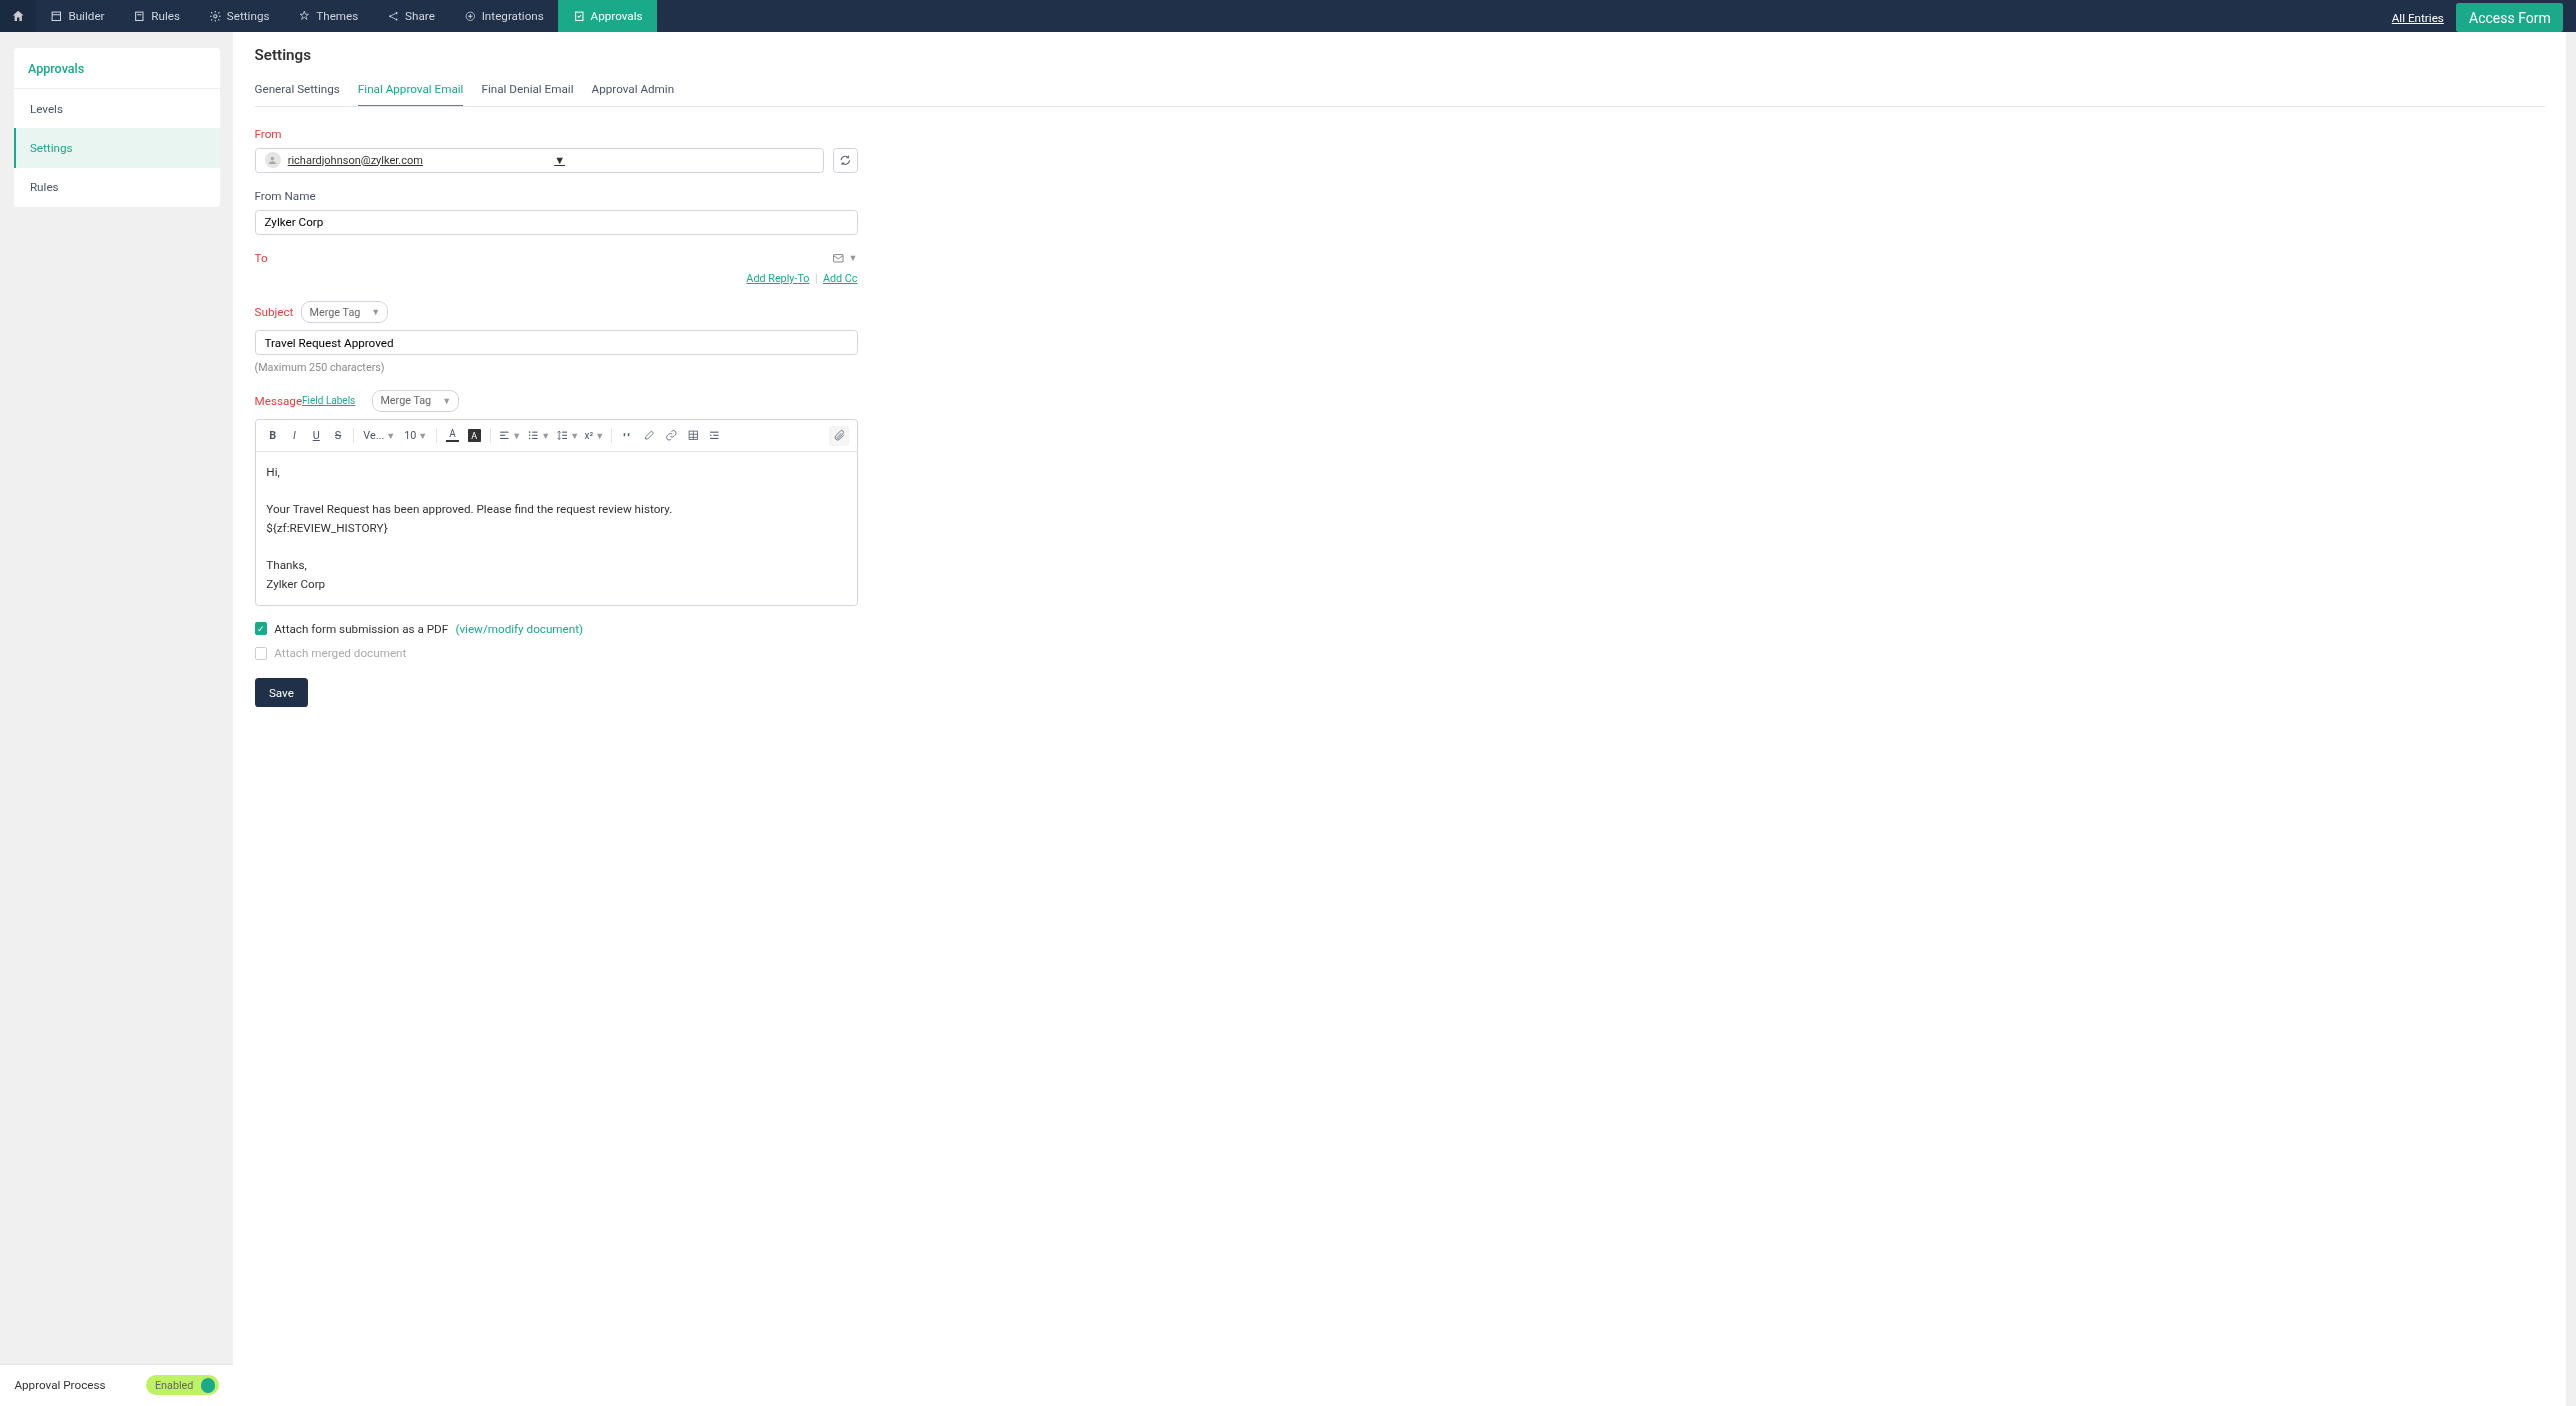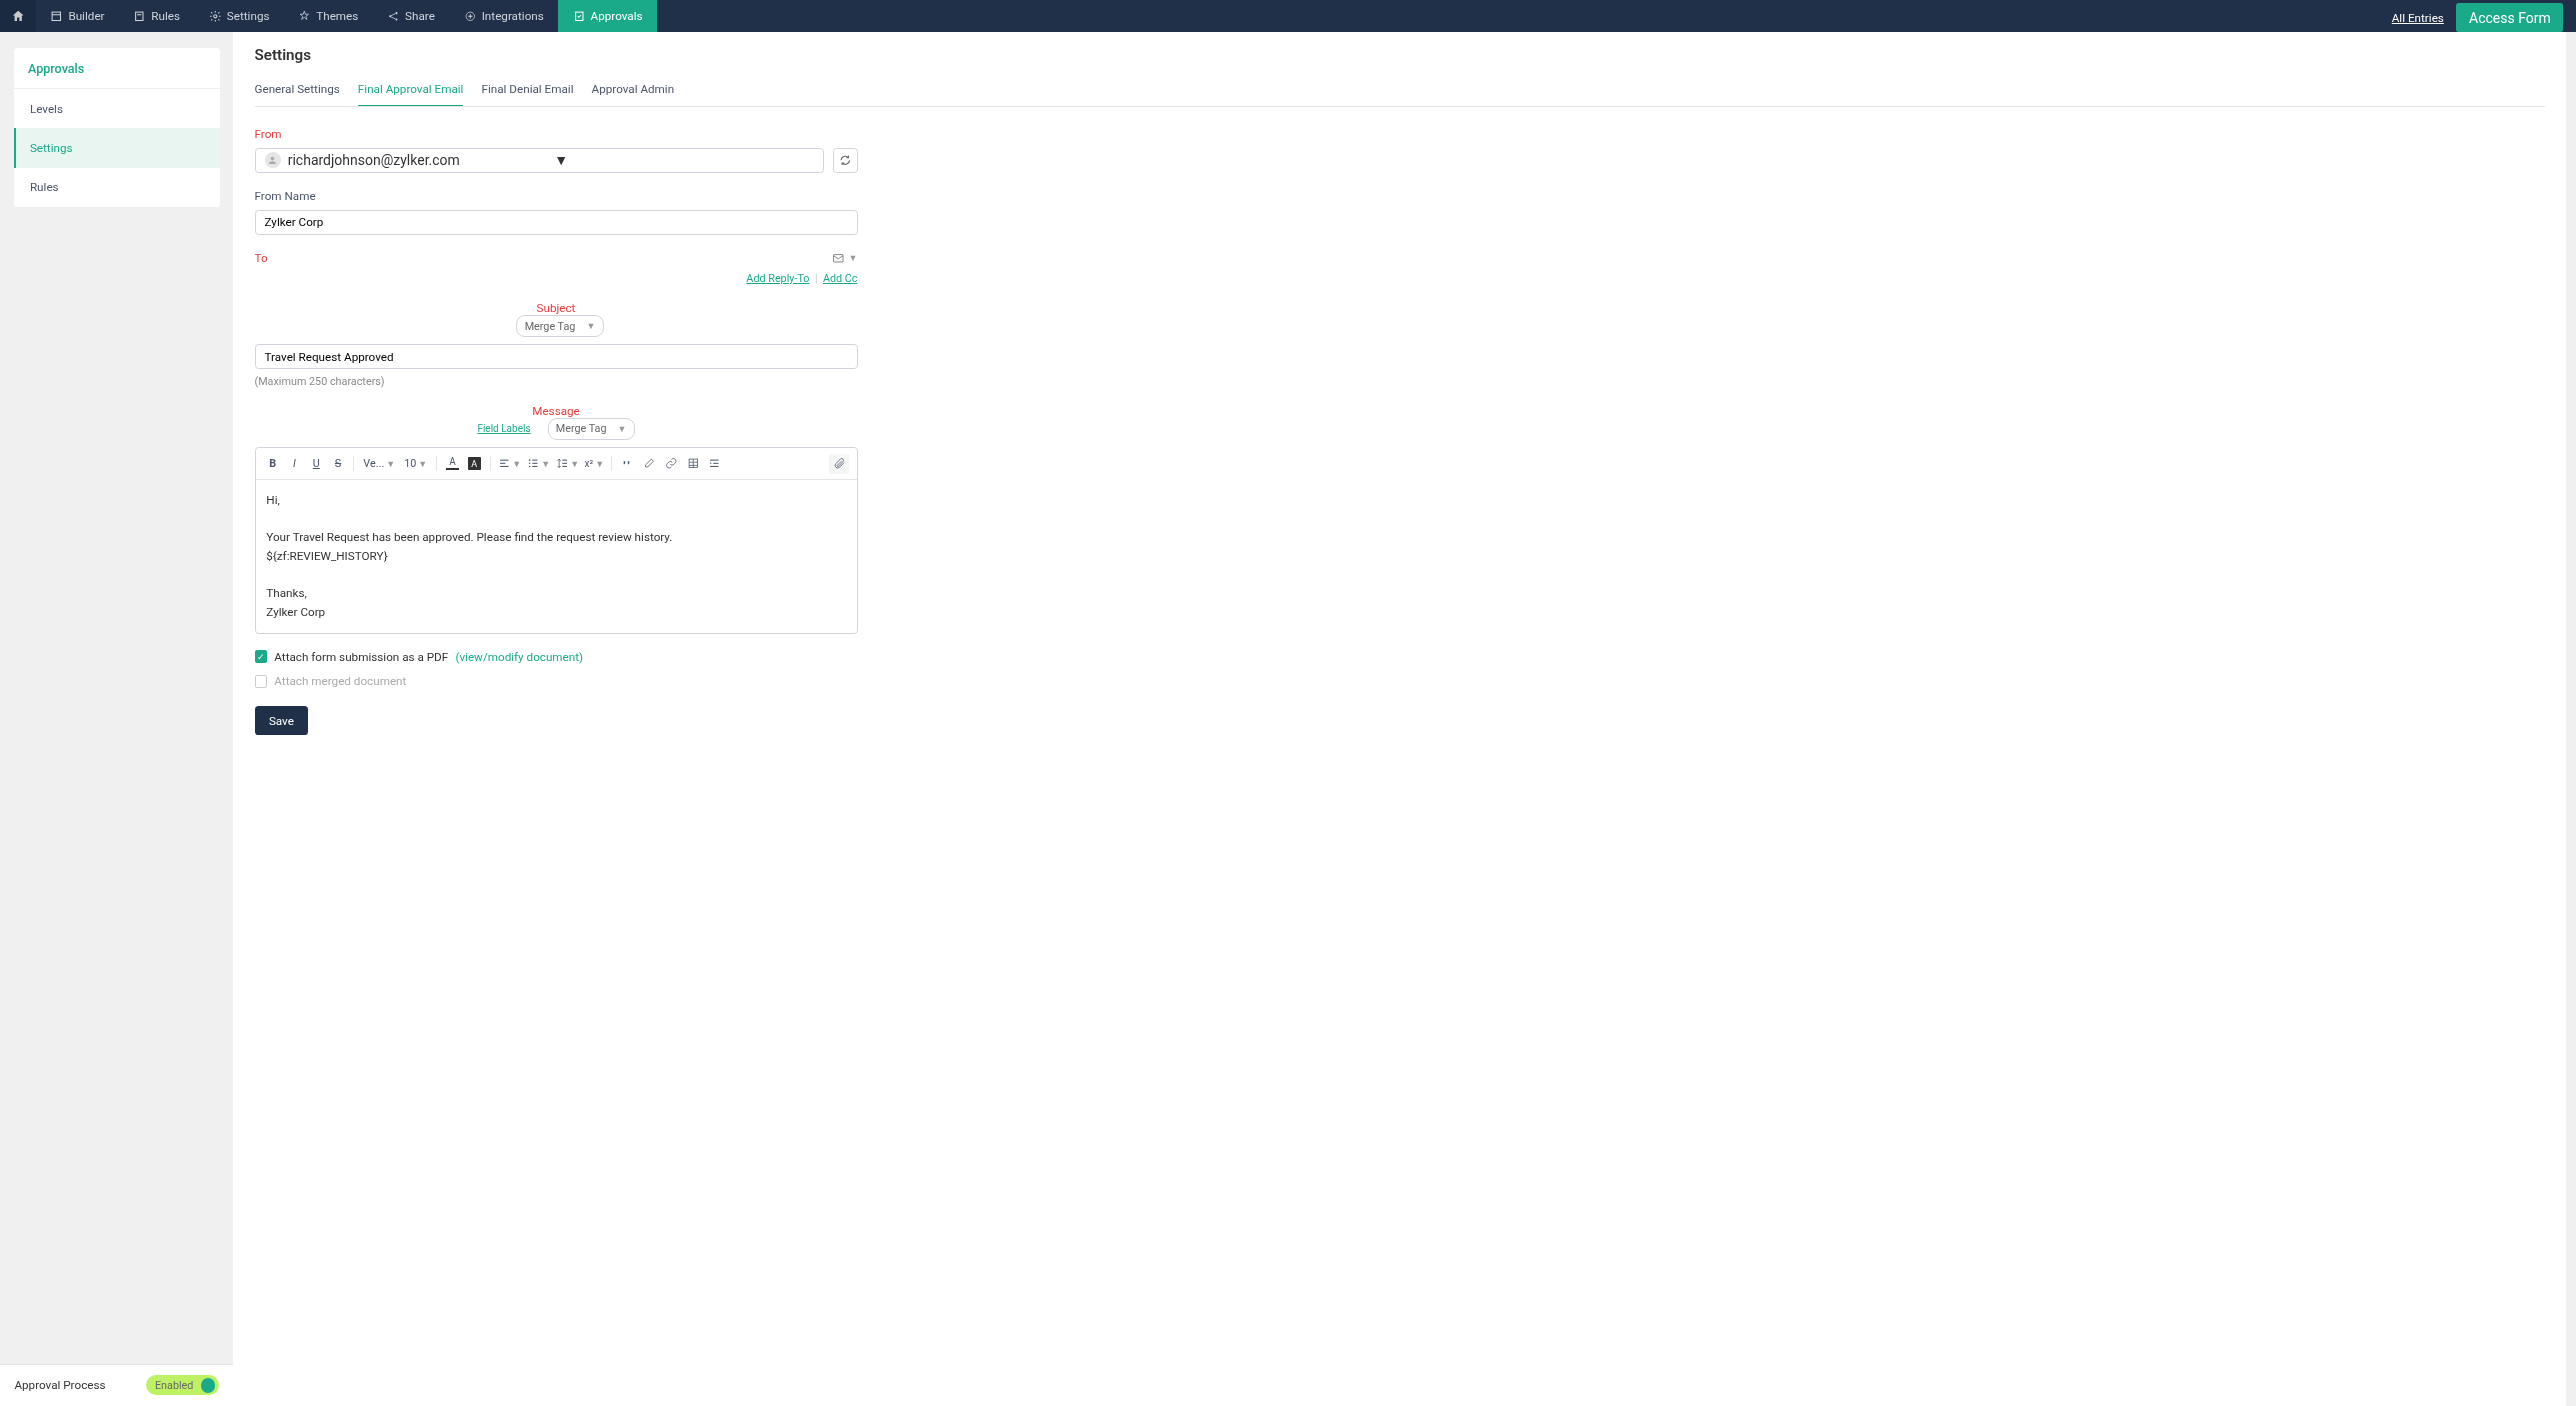--- a/index.html
+++ b/index.html
@@ -32,27 +32,27 @@
     .content { flex: 1; background: #fff; padding: 14.4px 21.5px 21.5px 21.5px; overflow-y: auto; border-right: 10.8px solid #f0f0f0; }
     .content h1 { font-size: 15.2px; font-weight: 600; color: #333; margin-bottom: 9px; }
     
     .tabs { display: flex; gap: 18px; border-bottom: 0.9px solid #e5e5e5; margin-bottom: 20px; }
     .tab { padding: 9px 0; font-size: 11.7px; color: #4a5568; cursor: pointer; border-bottom: 1.8px solid transparent; margin-bottom: -0.9px; }
     .tab.active { color: #1aaa8a; border-bottom-color: #1aaa8a; }
     
     .form-section { max-width: 603px; }
     .form-label { font-size: 11.7px; color: #4a5568; margin-bottom: 7.2px; display: block; }
     .form-label.required { color: #e53e3e; }
-    .label-row { display: flex; justify-content: space-between; align-items: center; margin-bottom: 7.2px; flex-direction: column; }
+    .label-row { display: flex; justify-content: flex-start; align-items: center; margin-bottom: 7.2px; }
     
     .from-row { display: flex; gap: 9px; align-items: center; margin-bottom: 16px; }
     .select-box { flex: 1; border: 0.9px solid #d0d5dd; border-radius: 3.6px; height: 25px; display: flex; align-items: center; padding: 0 9px; gap: 7.2px; }
     .avatar-small { width: 16px; height: 16px; border-radius: 50%; background: #e5e5e5; flex-shrink: 0; display:flex; align-items:center; justify-content:center; }
     .avatar-small svg { width: 10.8px; height: 10.8px; fill: #aaa; }
-    .select-box span { font-size: 14px; color: #333; flex: 1; }
+    .select-box span { font-size: 11px; color: #333; flex: 1; text-decoration: underline; }
     .chevron { color: #999; font-size: 9px; }
     .refresh-btn { width: 25px; height: 25px; border: 0.9px solid #d0d5dd; border-radius: 3.6px; background: #fff; display: flex; align-items: center; justify-content: center; cursor: pointer; }
     .refresh-btn svg { width: 12.6px; height: 12.6px; fill: none; stroke: #666; stroke-width: 2; }
     
     .text-input { width: 100%; border: 0.9px solid #d0d5dd; border-radius: 3.6px; height: 25px; padding: 0 9px; font-size: 11.7px; margin-bottom: 16px; }
     
     .to-section { margin-bottom: 16px; }
     .to-label-row { display: flex; justify-content: space-between; align-items: center; margin-bottom: 7.2px; }
     .to-icon { display: flex; align-items: center; gap: 3.6px; color: #666; cursor: pointer; }
     .to-icon svg { width: 12.6px; height: 12.6px; fill: none; stroke: #666; stroke-width: 1.5; }

